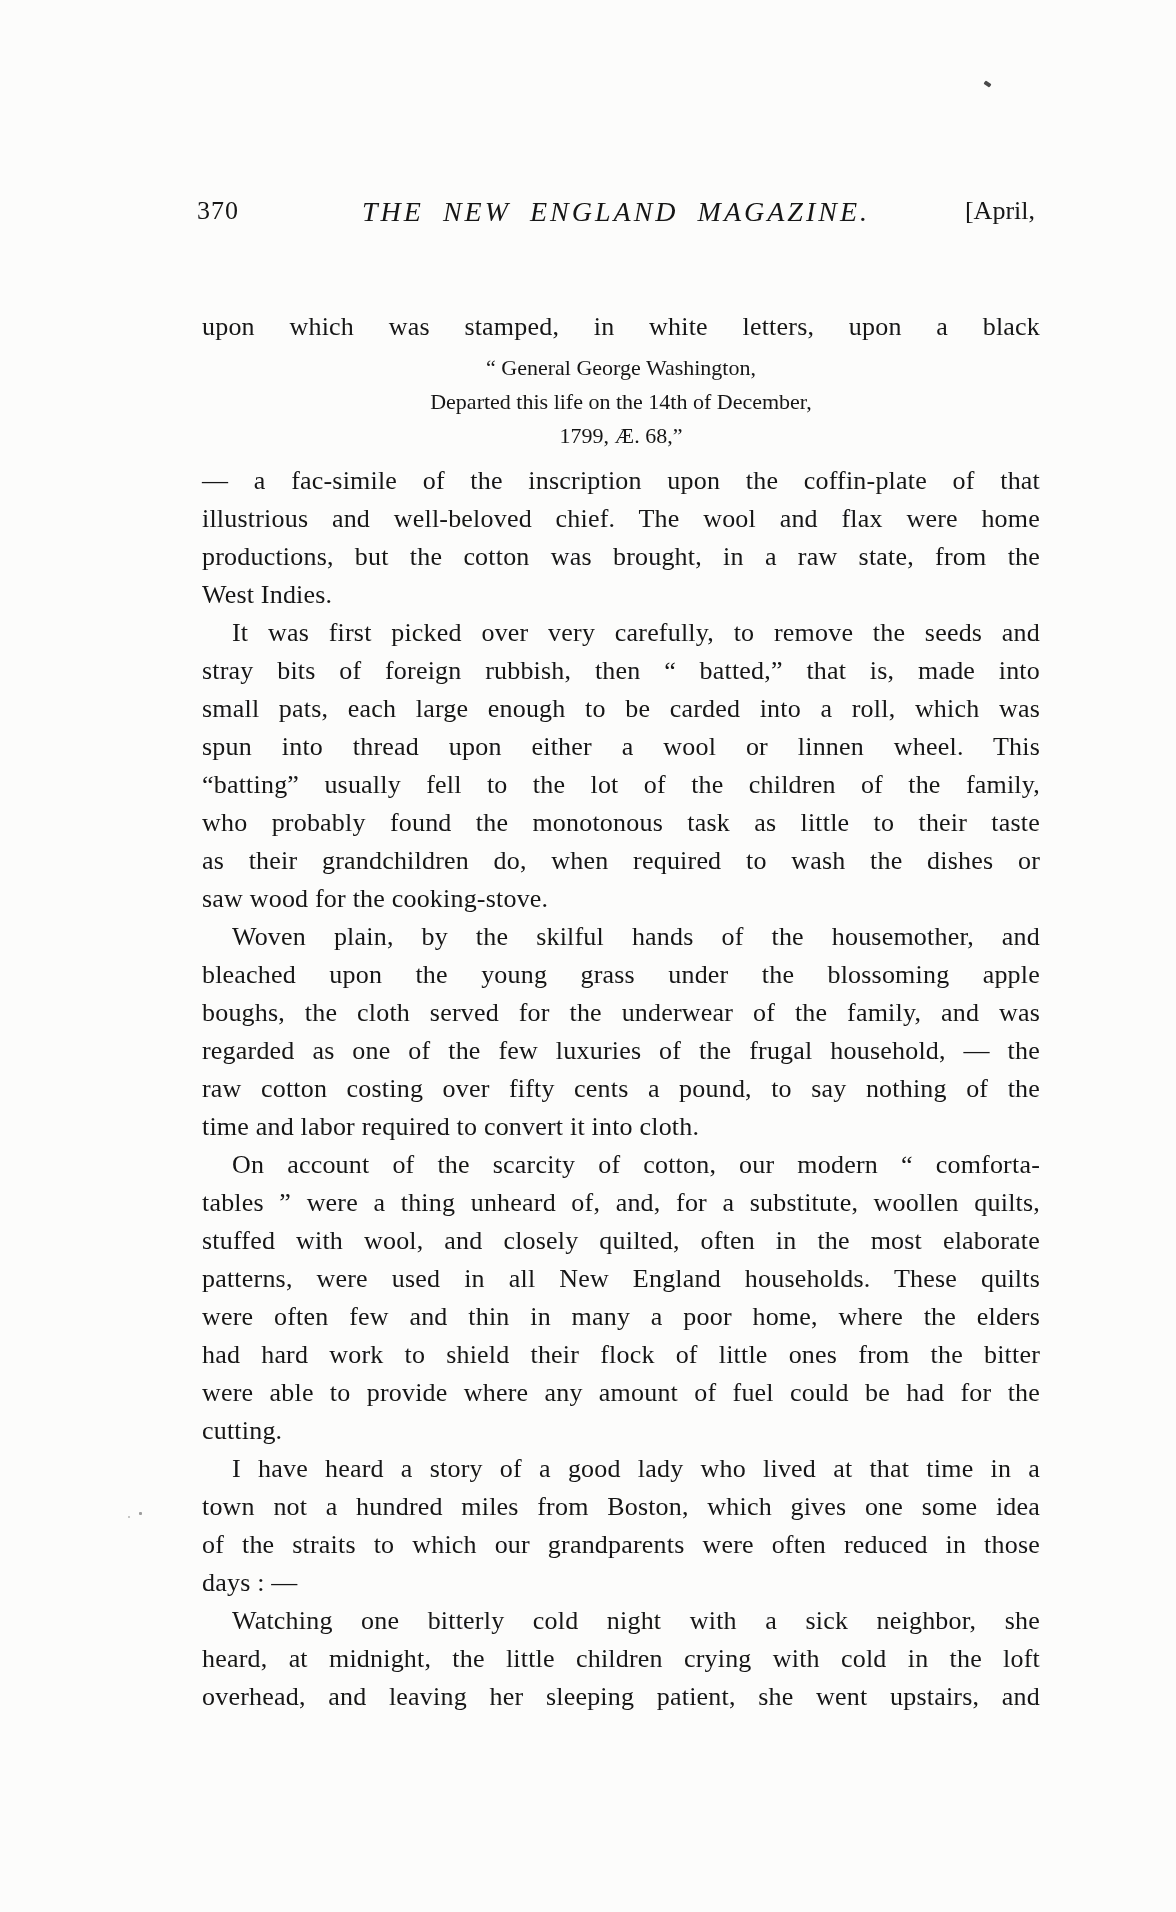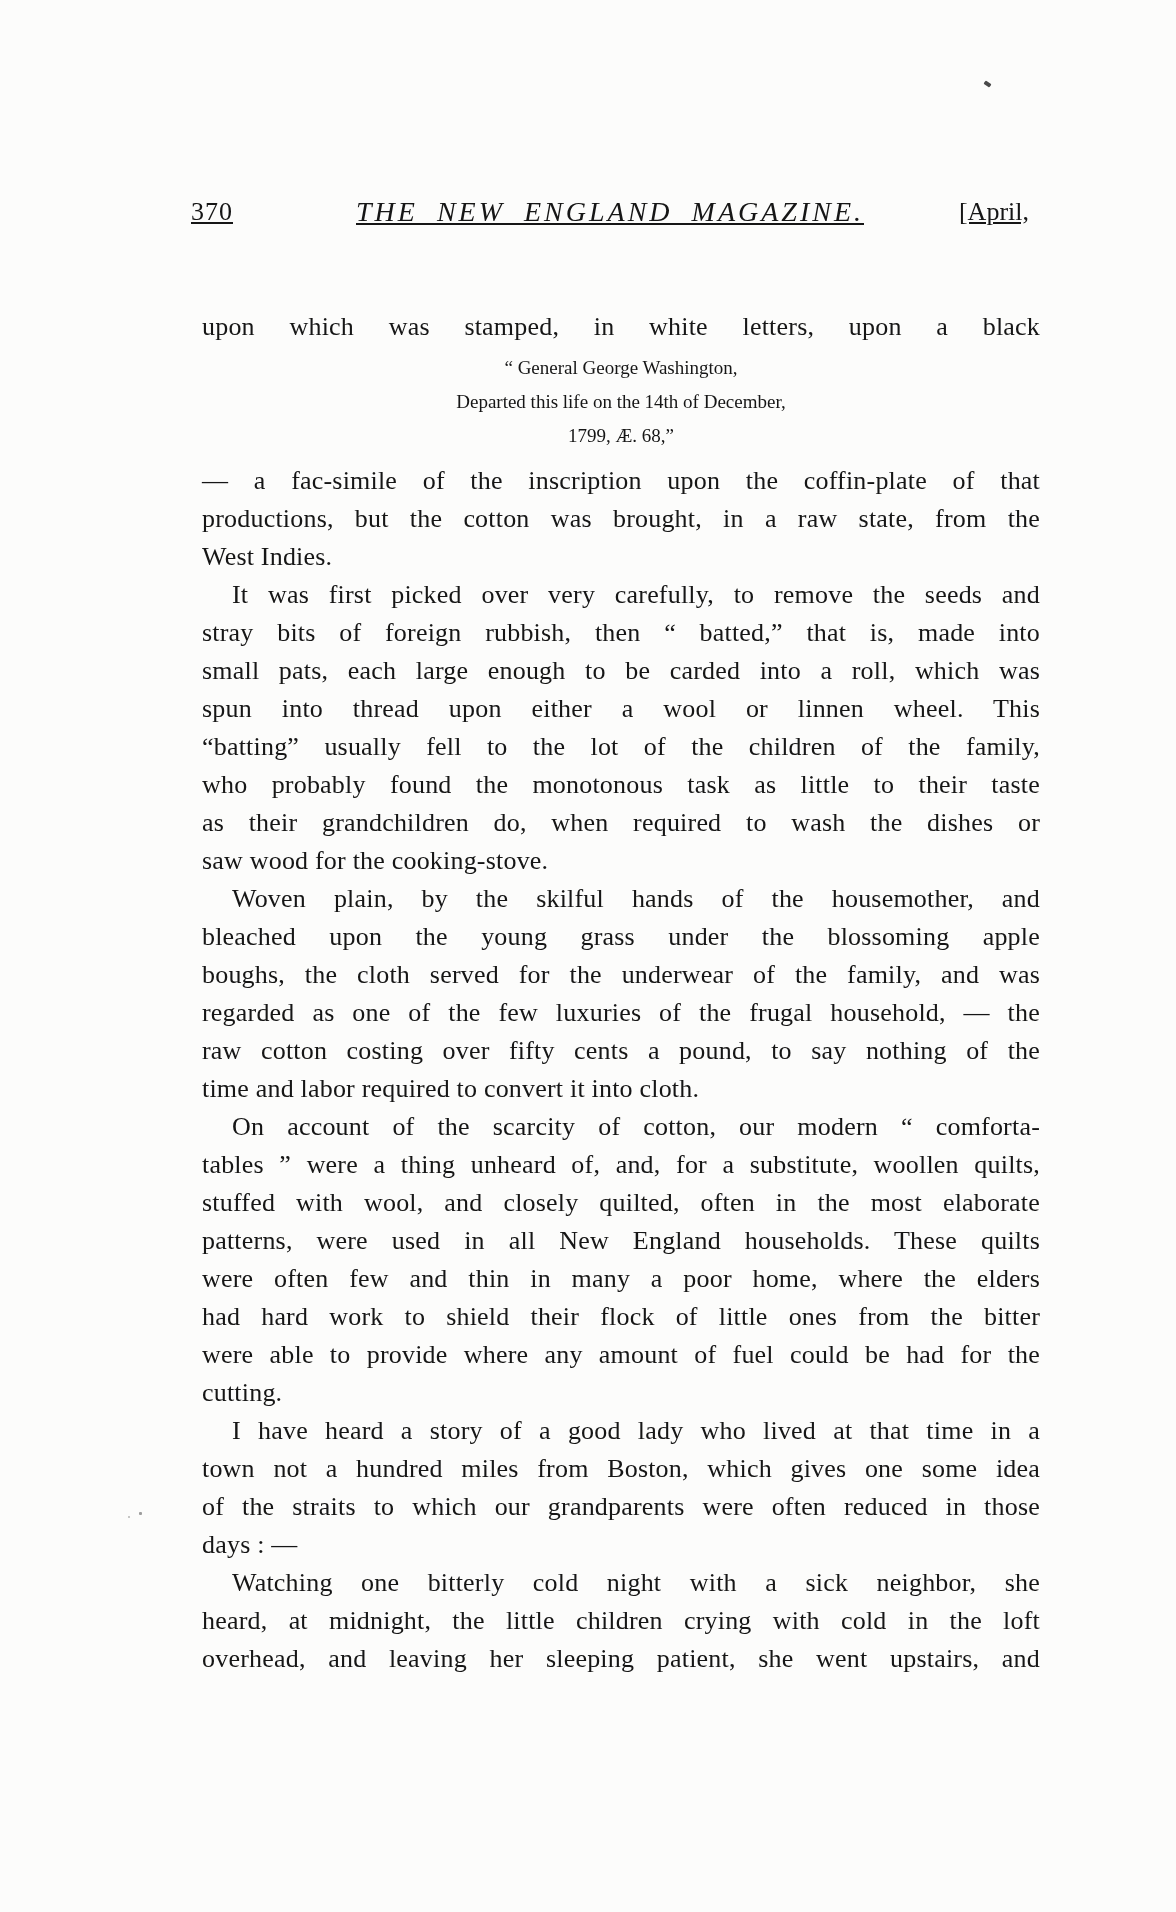--- a/index.html
+++ b/index.html
@@ -6,22 +6,22 @@
   .page{
     position:relative;
     width:1176px;height:1912px;
     background:#fcfcfb;
     margin:0 auto;
     overflow:hidden;
     color:#161616;
     font-family:"Liberation Serif","DejaVu Serif",serif;
   }
   .header{
-    position:absolute;top:196px;left:191px;width:838px;
-    display:flex;align-items:center;text-decoration:underline;
+    position:absolute;top:196px;left:197px;width:838px;
+    display:flex;align-items:flex-start;
   }
   .page-number{font-size:26px;width:120px;letter-spacing:1px;}
   .journal-title{
     flex:1;text-align:center;
     font-style:italic;font-size:28px;
     letter-spacing:3px;word-spacing:9px;
     white-space:nowrap;
   }
   .issue-date{width:120px;text-align:right;font-size:26px;}
   .body-text{
@@ -30,21 +30,21 @@
   }
   .tline{
     text-align:justify;
     text-align-last:justify;
     letter-spacing:0.2px;
   }
   .tline.last{text-align-last:left;}
   .tline.indent{text-indent:30px;}
   .verse{
     margin:5px 0 9px 0;
-    font-size:19px;line-height:34px;
+    font-size:22px;line-height:34px;
   }
   .vline{text-align:center;}
   .speck{position:absolute;background:#2a2a2a;border-radius:1px;}
   .speck.a{left:984px;top:82px;width:7px;height:4px;transform:rotate(35deg);opacity:.85;}
   .speck.b{left:139px;top:1512px;width:3px;height:3px;opacity:.45;}
   .speck.c{left:128px;top:1516px;width:2px;height:2px;opacity:.35;}
 </style>
 </head>
 <body>
 
@@ -63,20 +63,21 @@
     </div>
 
     <div class="verse">
       <div class="vline">“ General George Washington,</div>
       <div class="vline">Departed this life on the 14th of December,</div>
       <div class="vline">1799, Æ. 68,”</div>
     </div>
 
     <div>
       <div class="tline">— a fac-simile of the inscription upon the coffin-plate of that</div>
+      <div class="tline">illustrious and well-beloved chief.  The wool and flax were home</div>
       <div class="tline">productions, but the cotton was brought, in a raw state, from the</div>
       <div class="tline last">West Indies.</div>
     </div>
 
     <div>
       <div class="tline indent">It was first picked over very carefully, to remove the seeds and</div>
       <div class="tline">stray bits of foreign rubbish, then “ batted,” that is, made into</div>
       <div class="tline">small pats, each large enough to be carded into a roll, which was</div>
       <div class="tline">spun into thread upon either a wool or linnen wheel.  This</div>
       <div class="tline">“batting” usually fell to the lot of the children of the family,</div>

